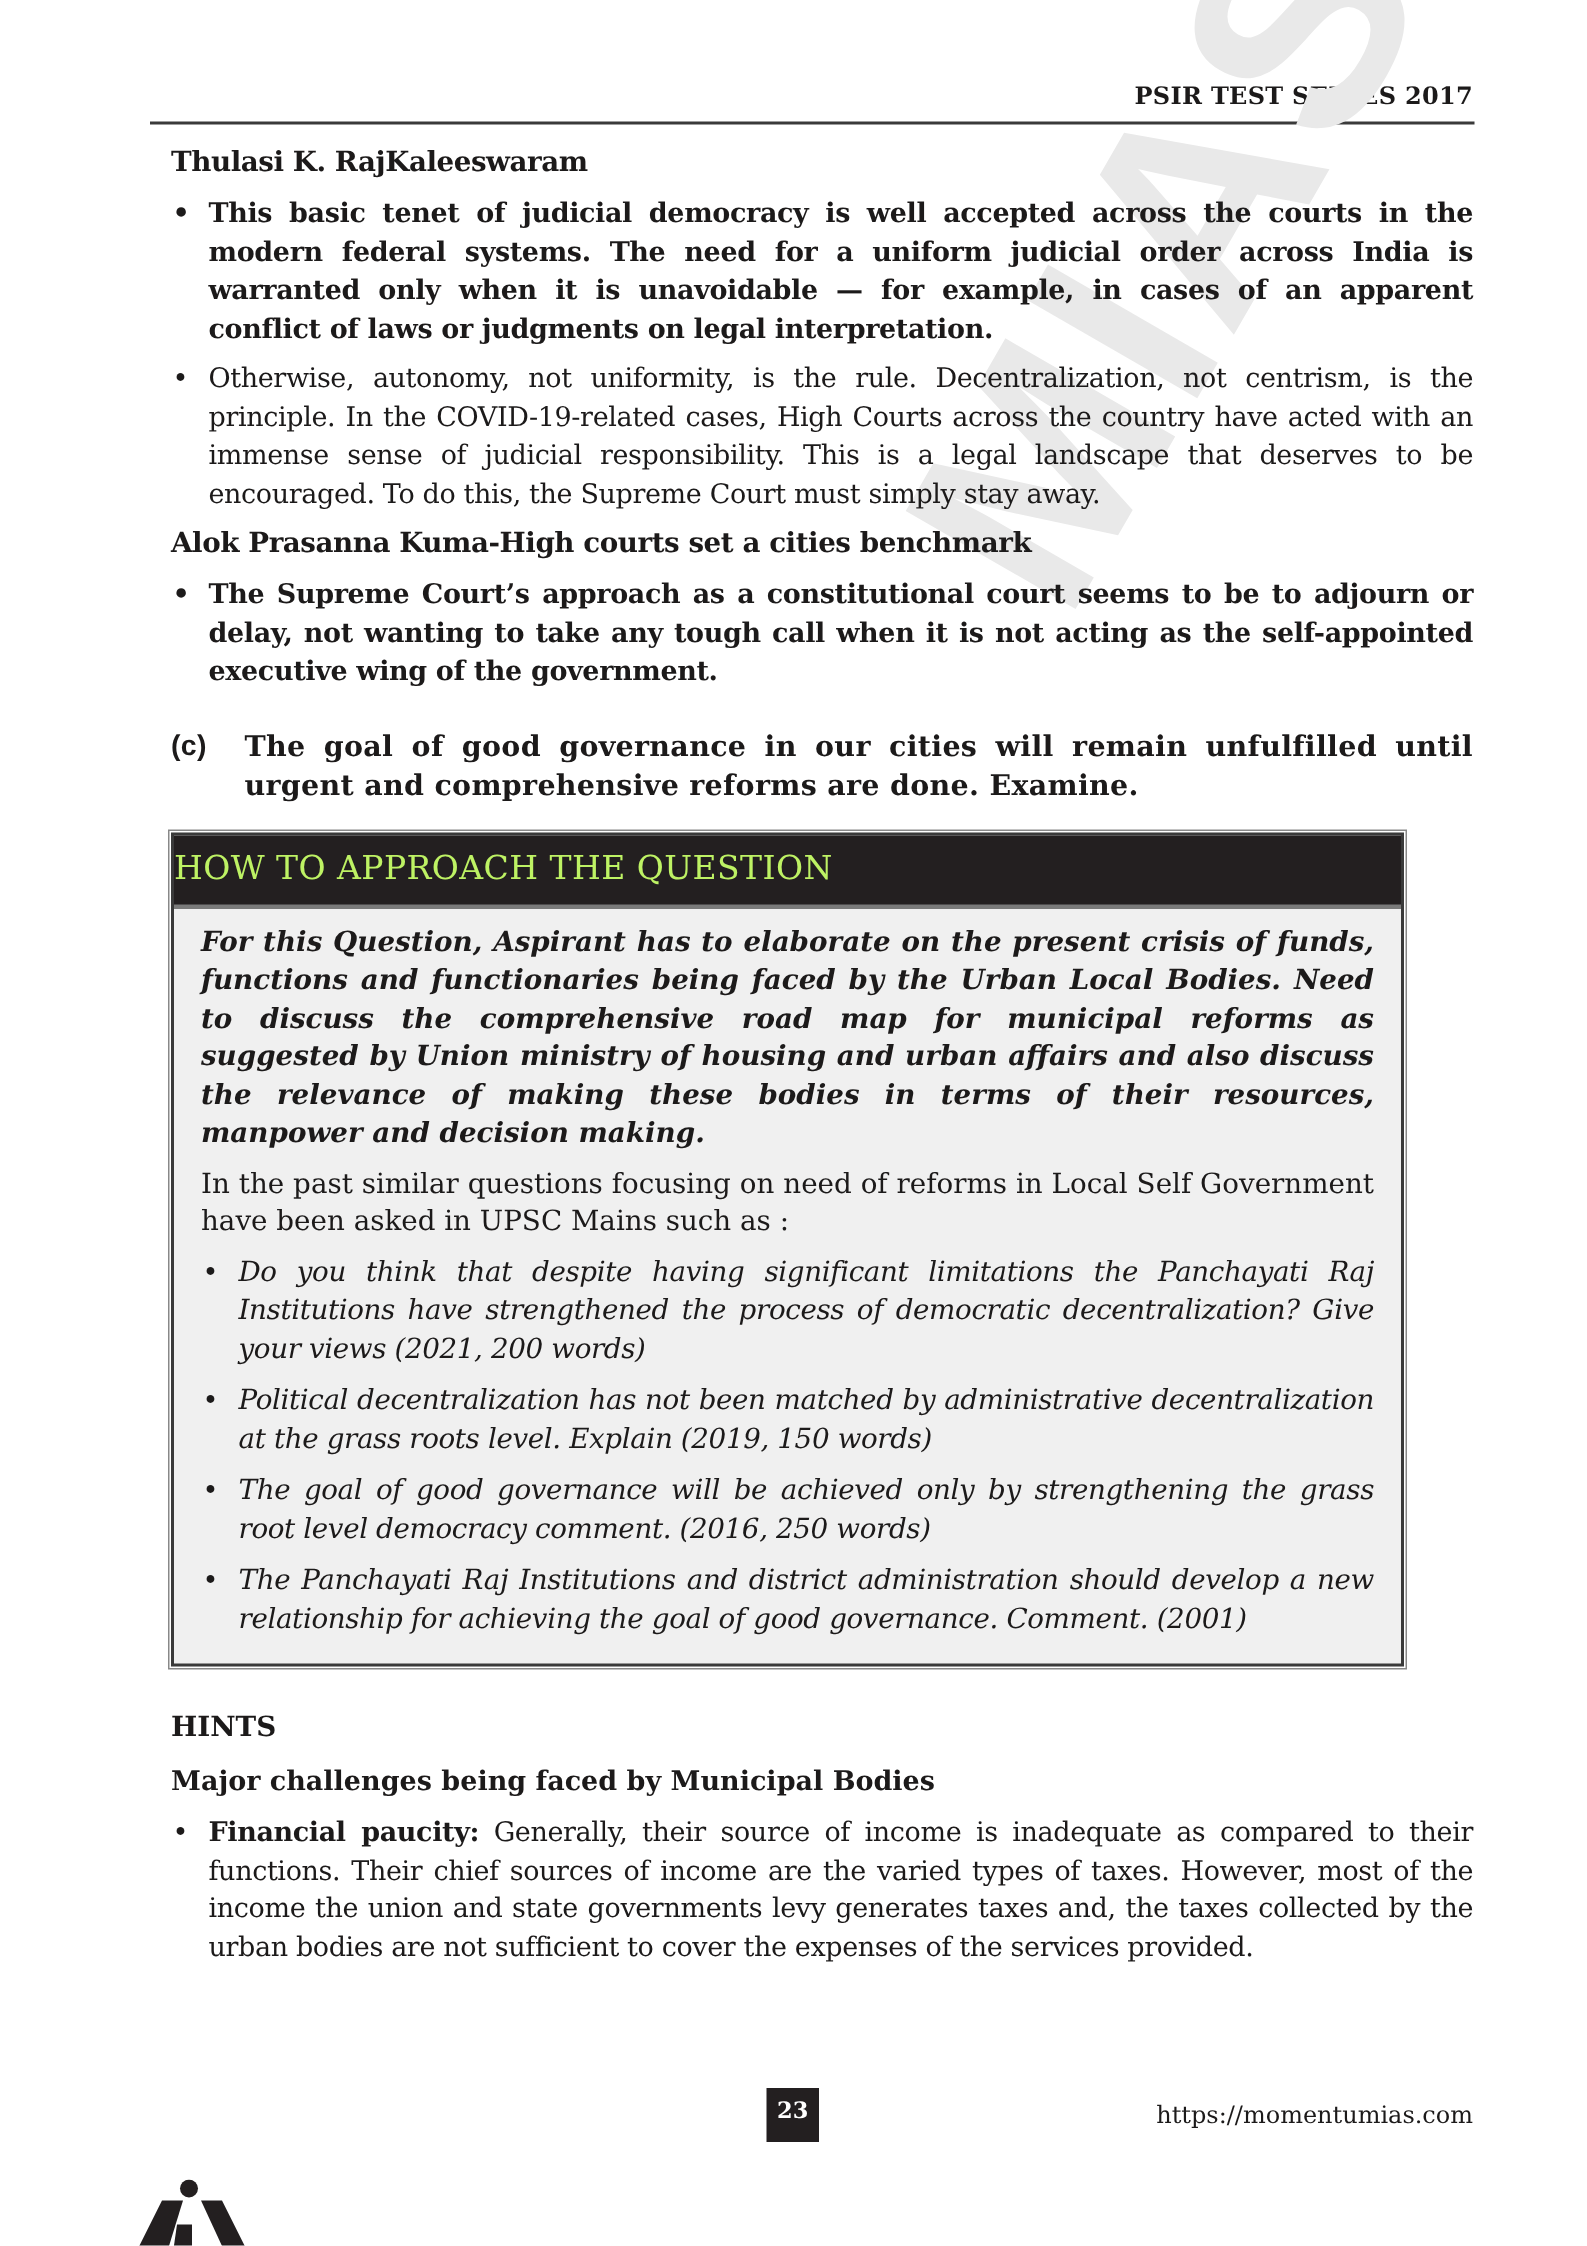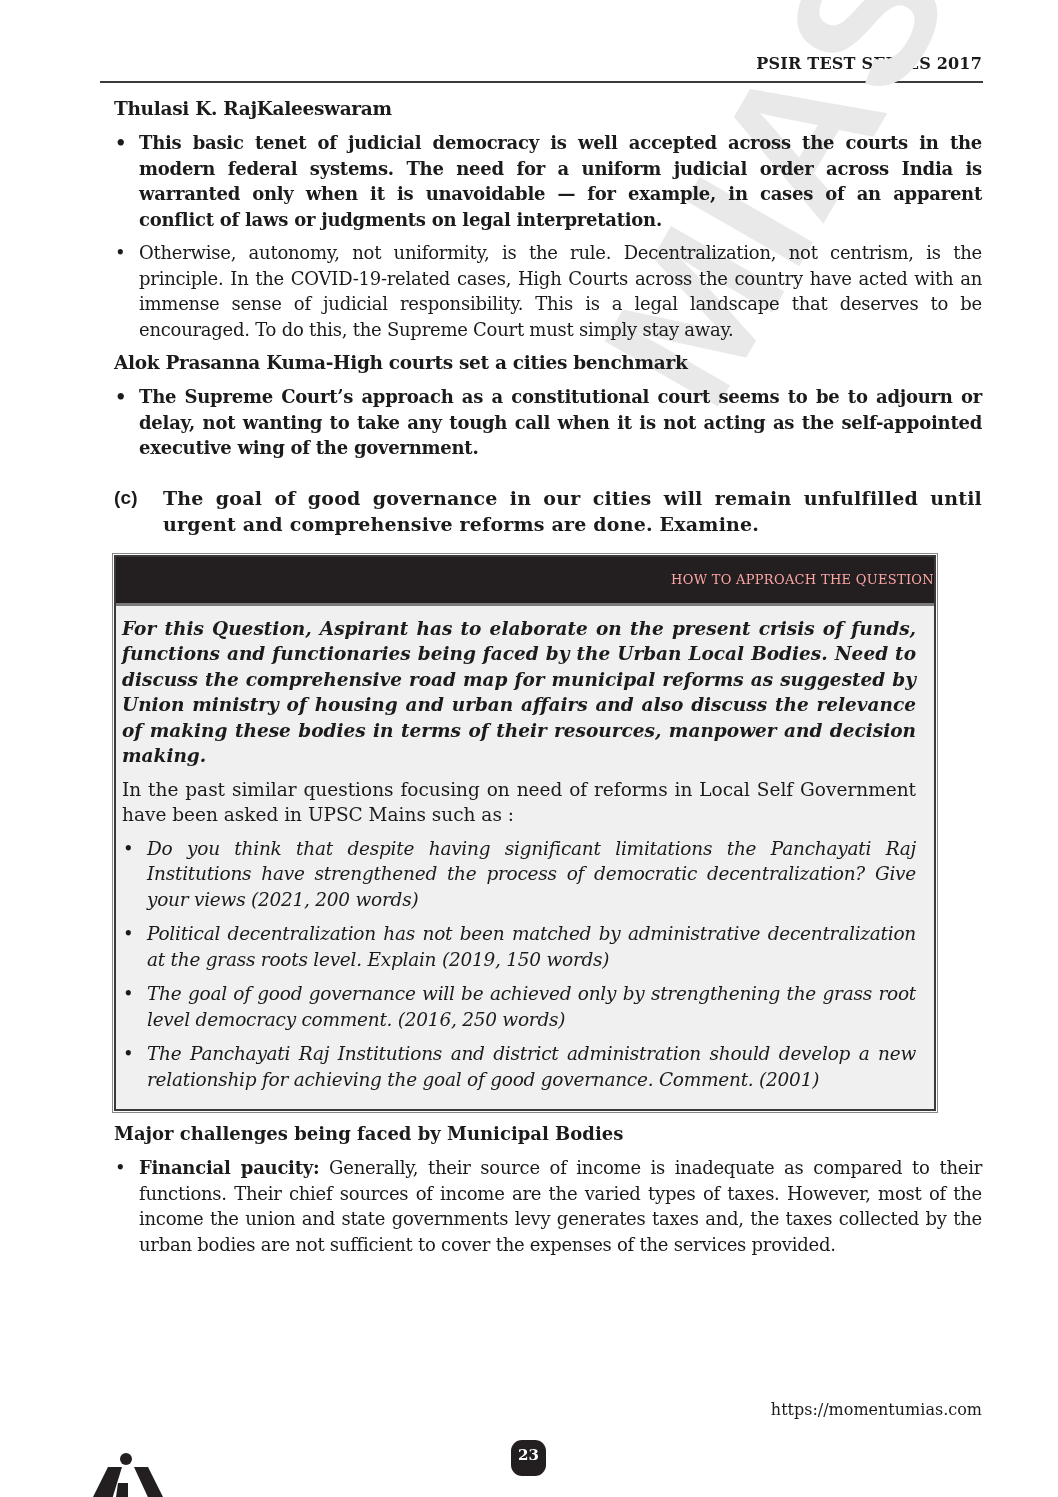--- a/index.html
+++ b/index.html
@@ -16,32 +16,32 @@
   .name-head { font-weight: bold; font-size: 18.5px; line-height: 26px; margin: 0 0 8px 0; letter-spacing: -0.3px; }
   .bullet-list { list-style: none; margin: 0; padding: 0; }
   .bullet-list li { position: relative; padding-left: 25px; text-align: justify; font-size: 18px; line-height: 25.5px; margin-bottom: 8px; letter-spacing: -0.25px; }
   .bullet-list li .dot { position: absolute; left: 1px; top: 0; font-size: 18px; }
   .bold { font-weight: bold; }
 
   .question { position: relative; padding-left: 49px; font-weight: bold; font-size: 19px; line-height: 26px; text-align: justify; margin-top: 24px; letter-spacing: 0.2px; }
   .question .qlabel { position: absolute; left: 0; top: 0; font-family: "Liberation Sans", sans-serif; font-weight: bold; }
 
   .approach-box { margin-top: 18px; width: 818px; border: 2px solid #3a3a3a; outline: 1px solid #888; outline-offset: 1px; background: #f0f0f0; }
-  .approach-head { background: #231f20; color: #fca5a5; text-align: right; font-size: 13px; line-height: 46px; height: 46px; letter-spacing: 0.3px; border-bottom: 3px solid #7a7a7a; }
-  .approach-body { padding: 10px 18px 8px 6px; }
+  .approach-head { background: #231f20; color: #bef264; text-align: left; font-size: 22px; line-height: 46px; height: 46px; letter-spacing: 0.3px; border-bottom: 3px solid #7a7a7a; }
+  .approach-body { padding: 10px 18px 8px 18px; }
   .approach-body p { margin: 0 0 8px 0; text-align: justify; font-size: 18.5px; line-height: 25.5px; }
   .italic { font-style: italic; font-weight: bold; }
   .approach-body .bullet-list li { font-style: italic; font-size: 18.5px; line-height: 25.5px; margin-bottom: 9px; padding-left: 25px; }
   .approach-body .bullet-list li .dot { font-style: normal; }
 
   .hints-head { font-weight: bold; font-size: 18.5px; margin-top: 28px; line-height: 26px; }
   .sub-head { font-weight: bold; font-size: 18px; margin-top: 10px; line-height: 26px; margin-bottom: 8px; }
 
   .footer-logo { position: absolute; left: 78px; top: 1453px; width: 100px; height: 90px; }
-  .page-number { position: absolute; left: 511px; top: 1440px; width: 35px; height: 36px; background: #231f20; color: #ffffff; text-align: center; line-height: 30px; font-weight: bold; font-size: 15px; border-radius: 11px; }
+  .page-number { position: absolute; left: 511px; top: 1392px; width: 35px; height: 36px; background: #231f20; color: #ffffff; text-align: center; line-height: 30px; font-weight: bold; font-size: 15px; }
   .footer-url { position: absolute; right: 76px; top: 1400px; font-weight: normal; font-size: 16px; }
 </style>
 </head>
 <body>
 
 <div class="header-title">PSIR TEST SERIES 2017</div>
 <div class="header-rule"></div>
 
 <div class="watermark">MIAS</div>
 
@@ -91,20 +91,21 @@
           <span>The goal of good governance will be achieved  only by strengthening the grass root level democracy comment. (2016, 250 words)</span>
         </li>
         <li>
           <span class="dot">•</span>
           <span>The Panchayati Raj Institutions and district administration should develop a new relationship for achieving the goal of good governance. Comment. (2001)</span>
         </li>
       </ul>
     </div>
   </div>
 
+  <div class="hints-head">HINTS</div>
   <div class="sub-head">Major challenges being faced by Municipal Bodies</div>
   <ul class="bullet-list">
     <li>
       <span class="dot">•</span>
       <span class="bold">Financial paucity:</span><span> Generally, their source of income is inadequate as compared to their functions. Their chief sources of income are the varied types of taxes. However, most of the income the union and state governments levy generates taxes and, the taxes collected by the urban bodies are not sufficient to cover the expenses of the services provided.</span>
     </li>
   </ul>
 </div>
 
 <div class="footer-logo">

